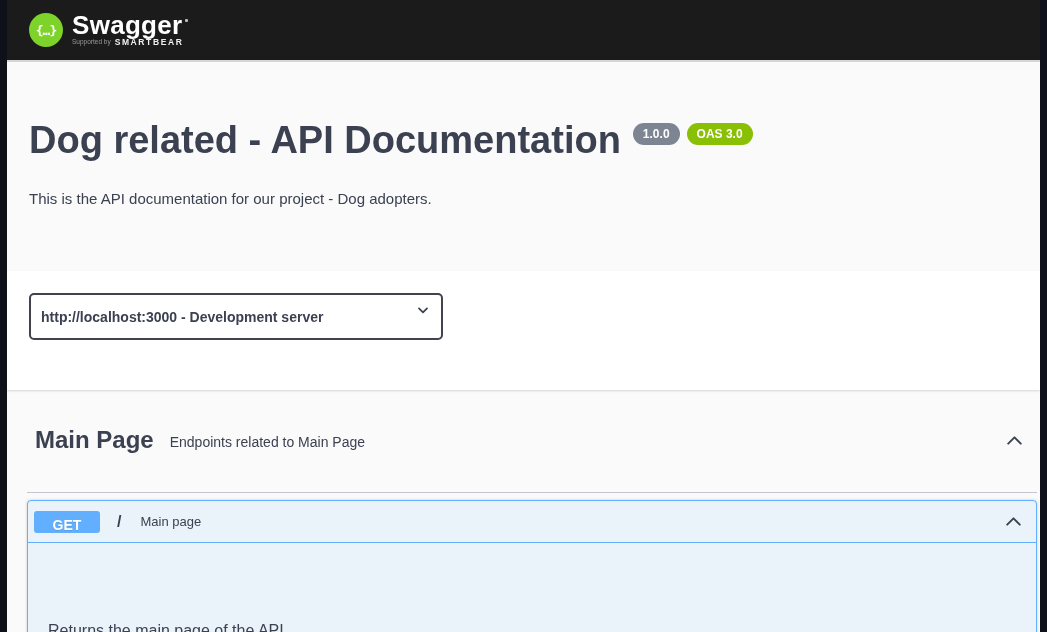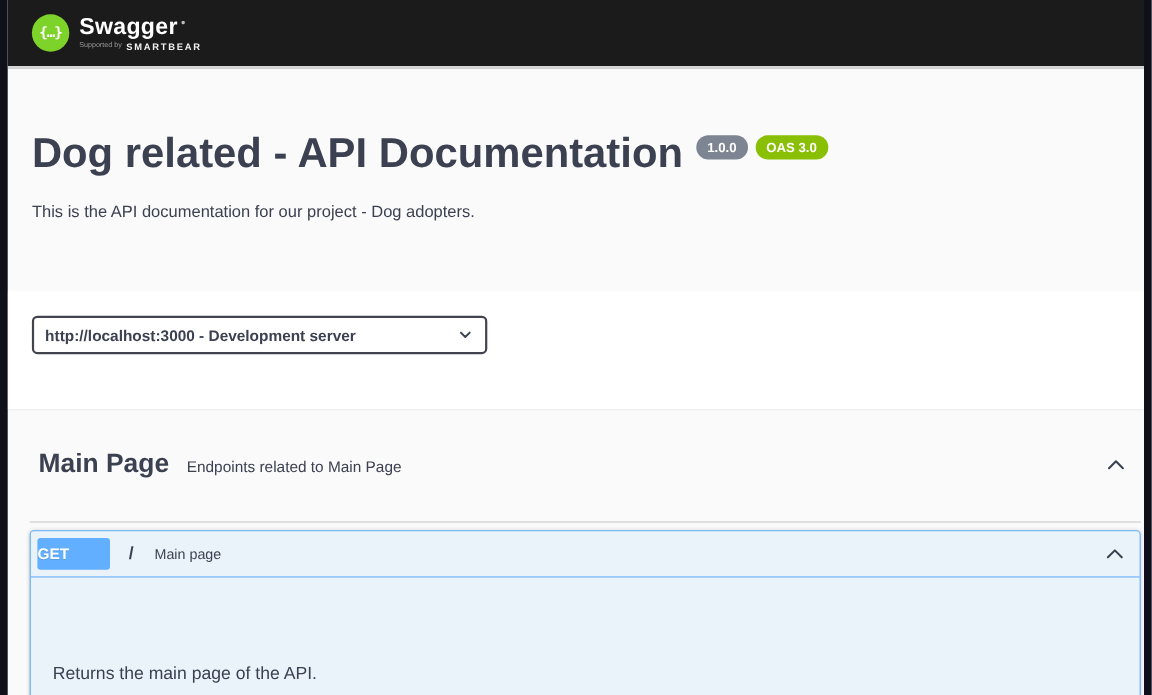--- a/index.html
+++ b/index.html
@@ -37,47 +37,47 @@
   .logo-circle{
     width:34px;height:34px;border-radius:50%;
     background:var(--logo-green);
     display:flex;align-items:center;justify-content:center;
     color:#fff;font-weight:700;font-size:13px;letter-spacing:-1px;
     font-family:"DejaVu Sans Mono",monospace;
     flex:0 0 auto;
   }
   .brand-block{margin-left:9px;display:flex;flex-direction:column;}
   .brand-row{display:flex;align-items:flex-start;}
-  .brand-name{color:#fff;font-size:21px;font-weight:600;letter-spacing:.3px;line-height:22px;}
+  .brand-name{color:#fff;font-size:26px;font-weight:600;letter-spacing:.3px;line-height:22px;}
   .trademark-mark{width:3px;height:3px;background:#bbb;border-radius:1px;margin:5px 0 0 3px;}
   .tagline{display:flex;align-items:center;margin-top:1px;}
   .tagline-prefix{color:#9a9a9a;font-size:6.5px;margin-right:4px;}
   .tagline-brand{color:#f0f0f0;font-size:8.5px;font-weight:700;letter-spacing:1.6px;}
   
   .info{padding:58px 22px 64px;}
   .title-row{display:flex;align-items:flex-start;}
   .api-title{font-size:38px;font-weight:700;color:var(--text-primary);line-height:40px;}
   .badges{display:flex;margin:3px 0 0 12px;}
   .badge{
     color:#fff;font-weight:700;font-size:12px;
     padding:4px 10px;border-radius:13px;white-space:nowrap;
   }
   .badge-version{background:var(--badge-version);}
   .badge-oas{background:var(--badge-oas);margin-left:7px;}
-  .api-description{margin-top:24px;font-size:15px;color:var(--text-primary);}
+  .api-description{margin-top:30px;font-size:15px;color:var(--text-primary);}
   
   .scheme-container{
     background:#fff;
     box-shadow:0 1px 2px 0 rgba(0,0,0,.15);
     padding:22px 22px 50px;
   }
   .servers-label{font-size:13px;font-weight:700;color:var(--text-primary);margin-bottom:7px;display:block;}
   .select-wrap{position:relative;width:414px;}
   .servers-select{
-    width:100%;height:35px;
+    width:100%;height:47px;
     appearance:none;-webkit-appearance:none;
     border:2px solid #41444e;border-radius:5px;
     background:#fff;
     font-family:"Liberation Sans",sans-serif;
     font-size:14px;font-weight:700;color:var(--text-primary);
     padding:0 40px 0 10px;
     cursor:pointer;
   }
   .select-chevron{position:absolute;right:12px;top:9px;pointer-events:none;}
   
@@ -102,22 +102,22 @@
   .opblock-summary{
     display:flex;align-items:center;
     height:42px;
     padding:0 12px 0 6px;
     border-bottom:1px solid var(--accent-get);
     cursor:pointer;
   }
   .method-badge{
     background:var(--accent-get);color:#fff;
     font-weight:700;font-size:14px;
-    width:66px;height:29px;line-height:29px;
-    text-align:left;border-radius:3px;
+    width:66px;height:22px;line-height:29px;
+    text-align:center;border-radius:3px;
     text-shadow:0 1px 0 rgba(0,0,0,.1);
   }
   .op-path{font-size:16px;font-weight:700;color:var(--text-primary);margin-left:17px;}
   .op-summary-text{font-size:13px;color:var(--text-primary);margin-left:19px;}
   .op-chevron{margin-left:auto;display:flex;}
   .opblock-body{padding:40px 20px 40px;min-height:80px;}
   .op-description{font-size:16px;color:var(--text-primary);margin-top:39px;}
   svg.chev{display:block;}
 </style>
 </head>

